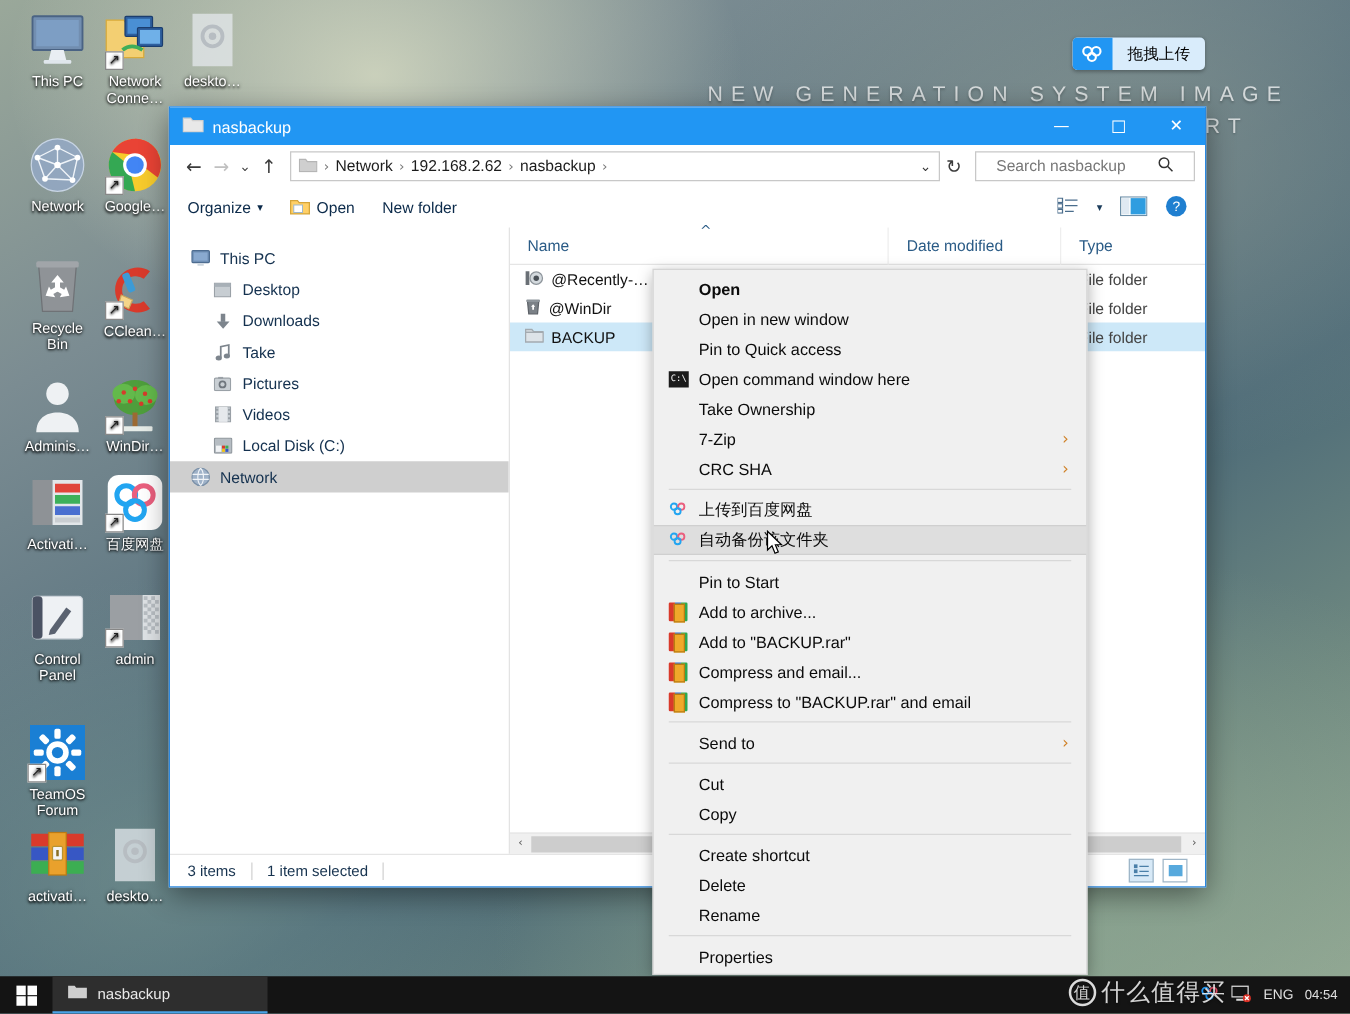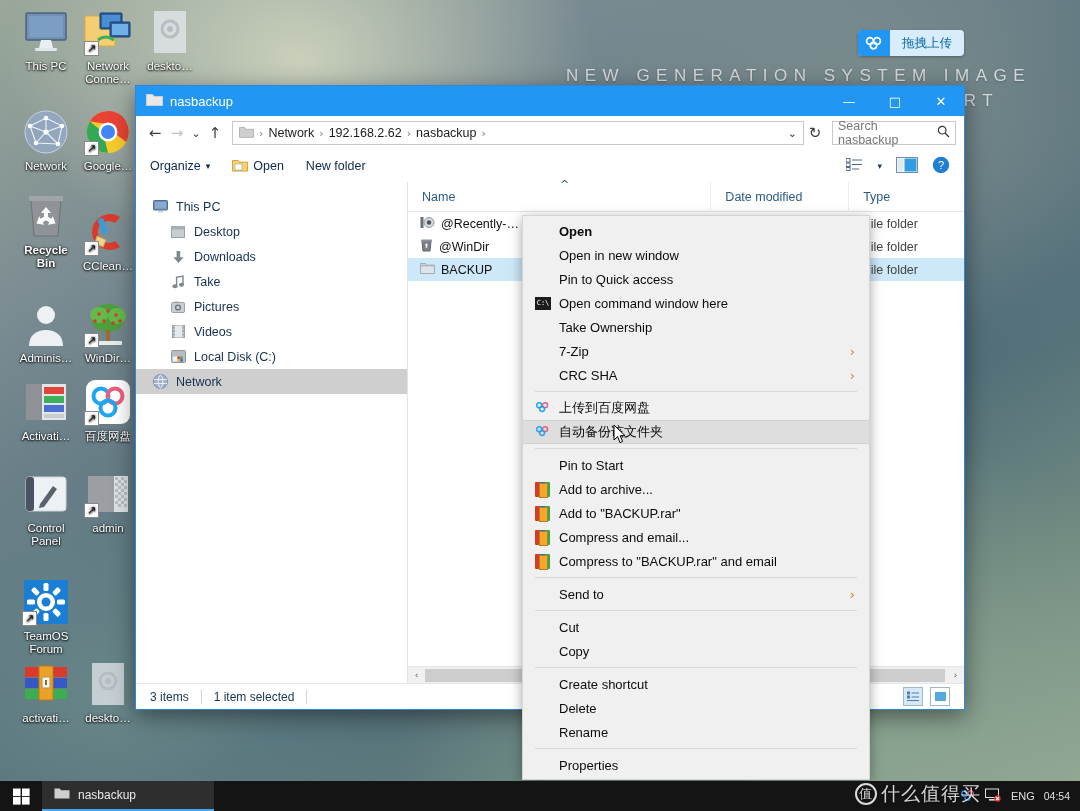--- a/index.html
+++ b/index.html
@@ -38,21 +38,21 @@
     display: flex; align-items: center;
     border-radius: 4px; overflow: hidden;
     box-shadow: 0 1px 3px rgba(0,0,0,0.28);
     background: #d9ecfb;
   }
   .upload-pill .ic {
     width: 32px; height: 26px; background: #2196f3;
     display: flex; align-items: center; justify-content: center;
   }
   .upload-pill .lbl {
-    flex: 1; text-align: center; font-size: 12.5px; color: #0369a1;
+    flex: 1; text-align: center; font-size: 12.5px; color: #000000;
     font-family: "DejaVu Sans", sans-serif;
   }
 
   
   .dicon {
     position: absolute; width: 84px;
     display: flex; flex-direction: column; align-items: center;
     font-size: 11.5px; color: #fff;
     text-shadow: 0 1px 2px rgba(0,0,0,0.95), 0 0 3px rgba(0,0,0,0.8);
     line-height: 13px; text-align: center;
@@ -95,22 +95,22 @@
   .addrbar {
     flex: 1; height: 24px; border: 1px solid #c8c8c8; background: #fff;
     display: flex; align-items: center; padding: 0 4px; margin-left: 6px;
     font-size: 12.5px; color: #1c1c1c;
   }
   .crumbicon { margin: 0 3px 0 2px; }
   .crumb { padding: 0 3px; }
   .sep { color: #777; font-size: 11px; padding: 0 2px; font-family: "DejaVu Sans", sans-serif; }
   .addr-right { margin-left: auto; display: flex; align-items: center; gap: 8px; padding-right: 2px; color: #333; }
   .searchbox {
-    width: 124px; height: 24px; border: 1px solid #c8c8c8; background: #fff; margin-left: 6px;
-    display: flex; align-items: center; padding: 0 5px; font-size: 12.5px; color: #777;
+    width: 176px; height: 24px; border: 1px solid #c8c8c8; background: #fff; margin-left: 6px;
+    display: flex; align-items: center; padding: 0 16px; font-size: 12.5px; color: #777;
   }
   .searchbox .sicon { margin-left: auto; color: #333; font-size: 13px; }
 
   .cmdbar { height: 32px; display: flex; align-items: center; padding: 0 14px; flex: 0 0 32px; font-size: 12.5px; color: #0b2a4a; }
   .cmdbar .item { display: flex; align-items: center; gap: 5px; margin-right: 22px; }
   .cmdbar .right { margin-left: auto; display: flex; align-items: center; gap: 14px; }
 
   .body { flex: 1; display: flex; min-height: 0; }
   .navpane {
     width: 272px; border-right: 1px solid #e3e3e3; padding-top: 12px;
@@ -311,21 +311,21 @@
             <circle cx="22" cy="22" r="9.5" fill="#fff"></circle>
             <circle cx="22" cy="22" r="7" fill="#4285f4"></circle>
           </svg>
         </div>
         <div class="shortcut-arrow">↗</div>
       </div>
       <div class="cap">
         <div>Google…</div>
       </div>
     </div>
-    <div class="dicon" style="left: 4px; top: 192px; font-weight: bold;">
+    <div class="dicon" style="left: 4px; top: 205px;">
       <div class="gfx">
         <div style="width:48px;height:48px;display:flex;align-items:center;justify-content:center">
           <svg width="38" height="44" viewBox="0 0 38 44">
             <path d="M4 6h30l-3 36H7z" fill="#8f9397" stroke="#6f7276"></path>
             <rect x="2" y="2" width="34" height="5" rx="1.5" fill="#a1a5a9"></rect>
             <g fill="#fff">
               <path d="M19 13l5 6h-3v6h-4v-6h-3z" transform="rotate(0 19 20)"></path>
               <path d="M19 13l5 6h-3v6h-4v-6h-3z" transform="rotate(120 19 24)"></path>
               <path d="M19 13l5 6h-3v6h-4v-6h-3z" transform="rotate(240 19 24)"></path>
             </g>

